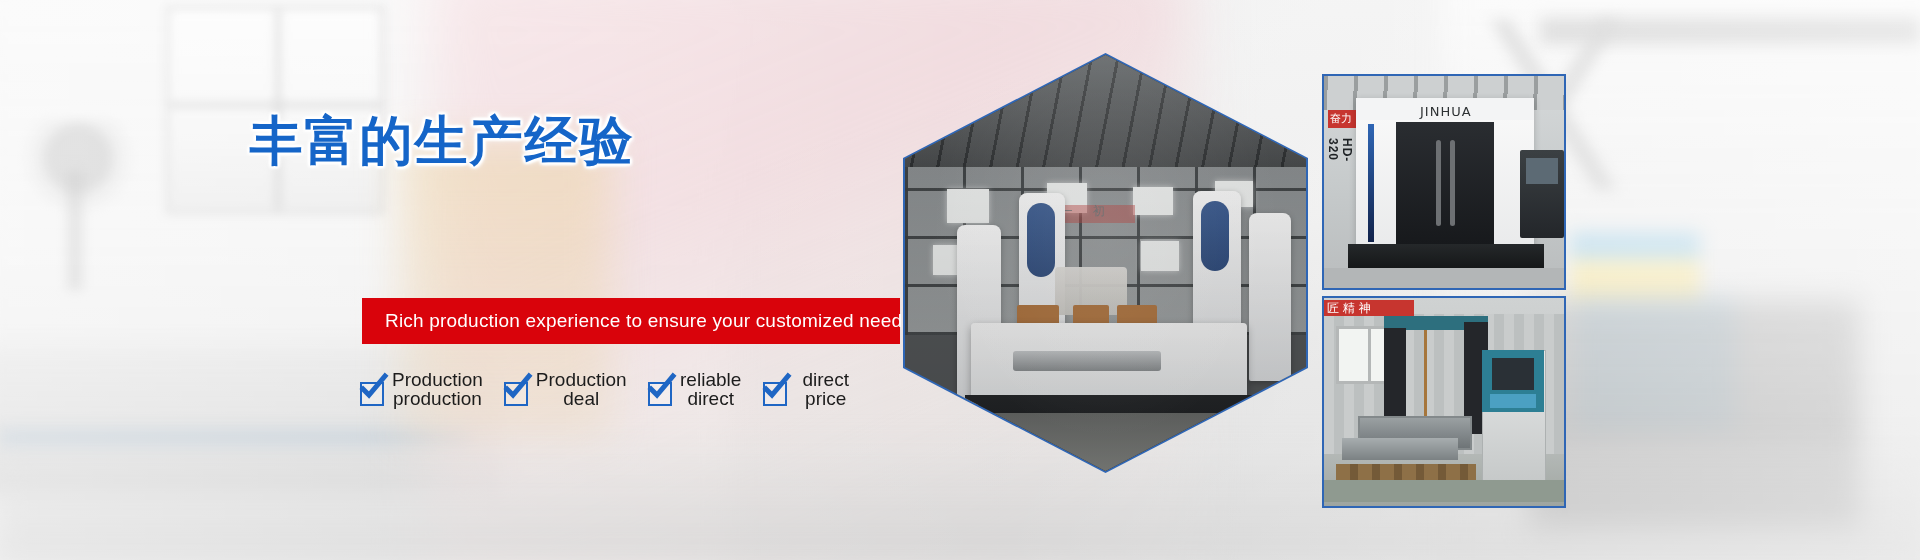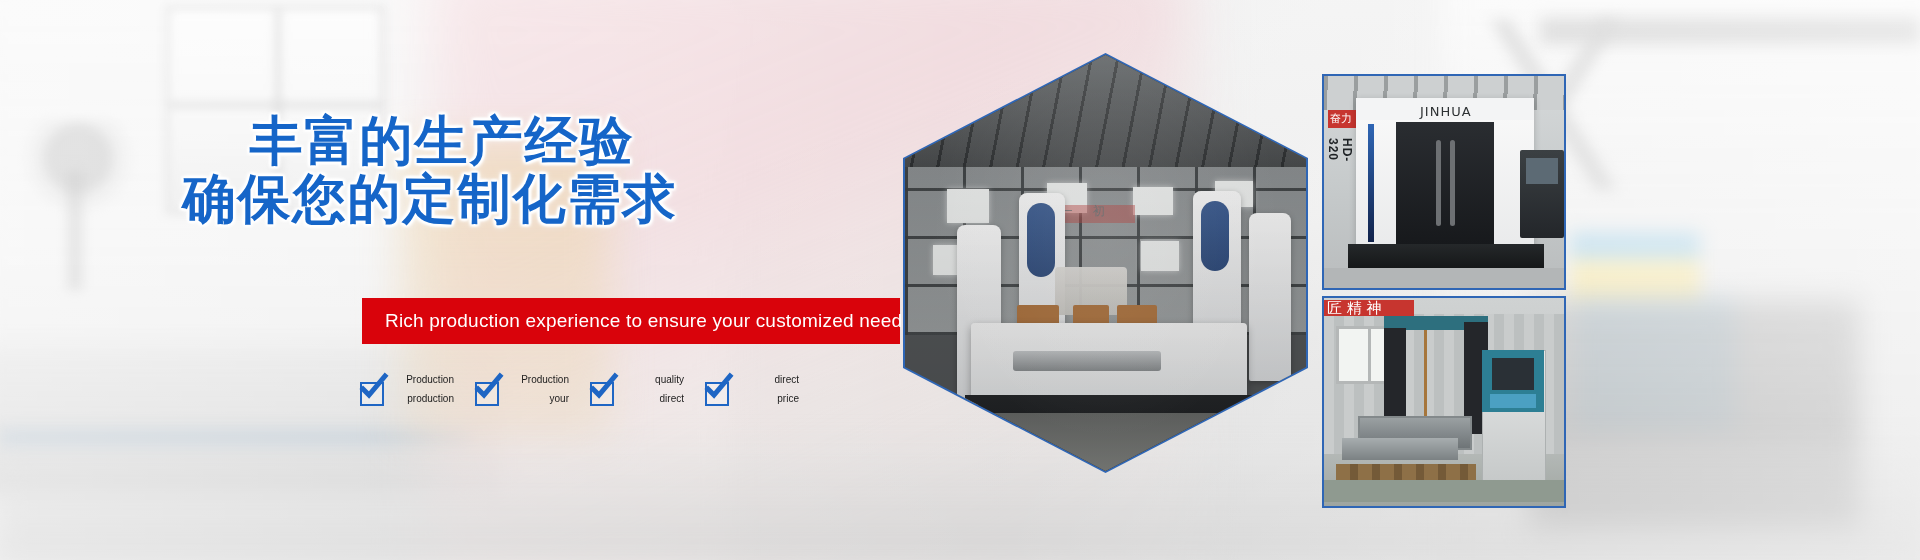--- a/index.html
+++ b/index.html
@@ -143,21 +143,21 @@
     display:flex;align-items:flex-start;
   }
   .feature{display:flex;align-items:flex-start;margin-right:21px;}
   .cbox{
     position:relative;width:20px;height:20px;flex:0 0 20px;
     border:2px solid #1f66c4;background:rgba(255,255,255,.25);
     margin-top:12px;margin-right:8px;
   }
   .cbox svg{position:absolute;left:-3px;top:-10px;width:28px;height:28px;overflow:visible;}
   .flabel{
-    font-size:10px;line-height:19px;color:#1c1c1c;text-align:right;
+    font-size:19px;line-height:19px;color:#1c1c1c;text-align:center;
     white-space:pre-line;min-width:62px;
     font-family:"Liberation Sans","DejaVu Sans",sans-serif;
   }
 
   
   .hex{
     position:absolute;left:903px;top:53px;width:405px;height:420px;
     clip-path:polygon(50% 0%,100% 25%,100% 75%,50% 100%,0% 75%,0% 25%);
     background:#2f66b5;
   }
@@ -271,21 +271,21 @@
      transform:rotate(90deg);transform-origin:left top;font-family:"Liberation Sans",sans-serif;}
   .t1-brand{position:absolute;left:96px;top:28px;color:#2e3234;font-size:13px;letter-spacing:1px;font-family:"DejaVu Sans",sans-serif;}
   .t1-panel{position:absolute;left:196px;top:74px;width:44px;height:88px;background:linear-gradient(180deg,#3b4043,#23262a);border-radius:2px;}
   .t1-screen{position:absolute;left:202px;top:82px;width:32px;height:26px;background:#5c6a74;}
   .t1-base{position:absolute;left:24px;top:168px;width:196px;height:26px;background:linear-gradient(180deg,#25282a,#141617);}
   .t1-floor{position:absolute;left:0;top:192px;width:100%;height:20px;background:#b3b6b7;}
 
   
   .t2-bg{position:absolute;inset:0;background:linear-gradient(180deg,#cfd2d2 0%,#c2c5c5 58%,#9ea5a0 100%);}
   .t2-redsign{position:absolute;left:0;top:2px;width:90px;height:16px;background:#c7352f;}
-  .t2-redtxt{position:absolute;left:3px;top:2px;color:#fff;font-size:15px;line-height:16px;font-family:"DejaVu Sans",sans-serif;}
+  .t2-redtxt{position:absolute;left:3px;top:2px;color:#fff;font-size:12px;line-height:16px;font-family:"DejaVu Sans",sans-serif;}
   .t2-wall{position:absolute;left:0;top:16px;width:100%;height:140px;background:repeating-linear-gradient(90deg,#c9cccc 0 10px,#bcc0c0 10px 20px);}
   .t2-win{position:absolute;left:12px;top:28px;width:58px;height:52px;background:#f2f4f2;border:3px solid #b4b7b7;}
   .t2-win:after{content:"";position:absolute;left:50%;top:0;width:3px;height:100%;background:#b4b7b7;}
   .t2-col-l{position:absolute;left:60px;top:30px;width:22px;height:108px;background:#24262a;}
   .t2-col-r{position:absolute;left:140px;top:24px;width:24px;height:112px;background:#24262a;}
   .t2-bridge{position:absolute;left:60px;top:18px;width:104px;height:14px;background:#2d6f7e;}
   .t2-wire{position:absolute;left:100px;top:32px;width:3px;height:92px;background:#a6763c;}
   .t2-tank{position:absolute;left:34px;top:118px;width:110px;height:30px;background:linear-gradient(180deg,#9aa0a2,#6e7477);border:2px solid #83898b;}
   .t2-tank2{position:absolute;left:18px;top:140px;width:116px;height:22px;background:linear-gradient(180deg,#a7adaf,#7b8183);}
   .t2-cab{position:absolute;left:158px;top:52px;width:62px;height:130px;background:linear-gradient(180deg,#e6e8e8,#c6c9c9);border:1px solid #adb1b1;}
@@ -317,21 +317,20 @@
     <div class="bg-cyan"></div>
     <div class="bg-dark-r"></div>
     <div class="bg-floor"></div>
     <div class="bg-wash"></div>
   </div>
 
   <div class="copy">
 
     <div class="headline">
       <span class="l1">丰富的生产经验</span>
-      <span class="l2">确保您的定制化需求</span>
     </div>
 
     <div class="redbar">
       <span class="redbar-text">Rich production experience to ensure your customized needs</span>
     </div>
 
     <div class="features">
 
       <div class="feature">
         <span class="cbox">
@@ -341,30 +340,30 @@
         </span>
         <span class="flabel"><span>Production</span><br><span>production</span></span>
       </div>
 
       <div class="feature">
         <span class="cbox">
           <svg viewBox="0 0 28 28" aria-hidden="true">
               <path d="M4 15 L10 21 L26 2" fill="none" stroke="#1f66c4" stroke-width="5" stroke-linecap="square"></path>
             </svg>
         </span>
-        <span class="flabel"><span>Production</span><br><span>your</span></span>
+        <span class="flabel"><span>Production</span><br><span>deal</span></span>
       </div>
 
       <div class="feature">
         <span class="cbox">
           <svg viewBox="0 0 28 28" aria-hidden="true">
               <path d="M4 15 L10 21 L26 2" fill="none" stroke="#1f66c4" stroke-width="5" stroke-linecap="square"></path>
             </svg>
         </span>
-        <span class="flabel"><span>quality</span><br><span>direct</span></span>
+        <span class="flabel"><span>reliable</span><br><span>direct</span></span>
       </div>
 
       <div class="feature">
         <span class="cbox">
           <svg viewBox="0 0 28 28" aria-hidden="true">
               <path d="M4 15 L10 21 L26 2" fill="none" stroke="#1f66c4" stroke-width="5" stroke-linecap="square"></path>
             </svg>
         </span>
         <span class="flabel"><span>direct</span><br><span>price</span></span>
       </div>

